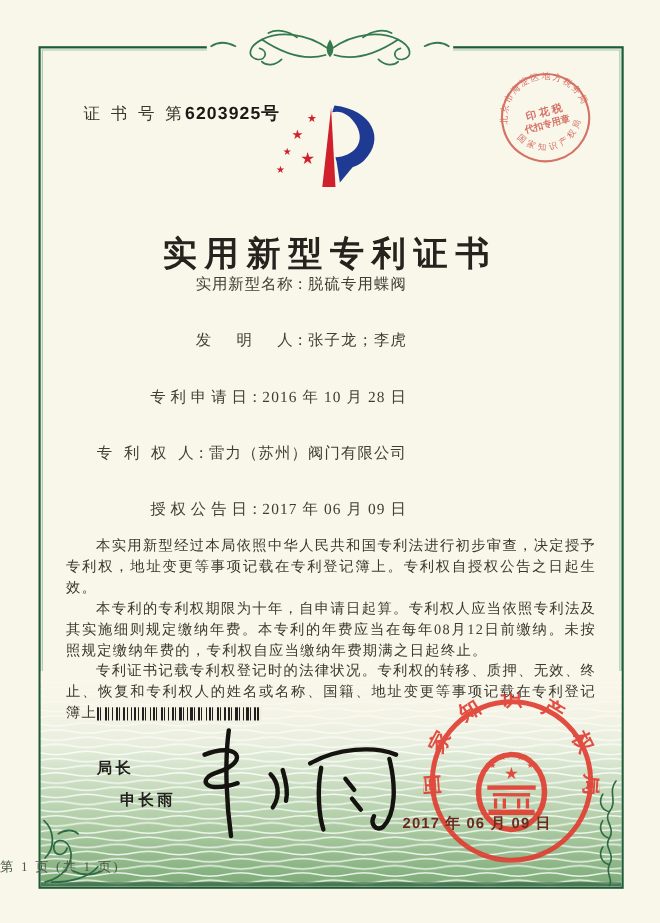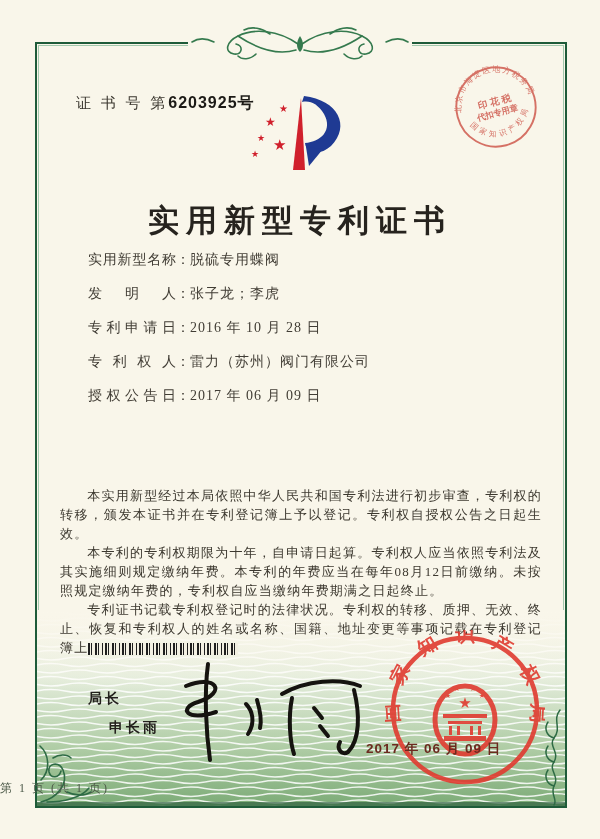--- a/index.html
+++ b/index.html
@@ -14,25 +14,25 @@
   .frame{
     left:35px;top:42px;width:532px;height:766px;box-sizing:border-box;
     border:2px solid #1e5b39;
     box-shadow:inset 0 0 0 1px #f9f6ea, inset 0 0 0 2px #a3c9ad;
   }
   
   .certno{left:76px;top:93px;font-size:15px;letter-spacing:3px;color:#3a362e;}
   .certno b{font-size:16px;letter-spacing:1px;color:#1c1a16;font-family:"Liberation Sans",sans-serif;}
   .logo{left:243px;top:92px;width:120px;height:96px;}
   .logo .star{position:absolute;color:#d0202c;line-height:1;}
-  .title{left:0;top:200px;width:600px;text-align:center;
+  .title{left:0;top:210px;width:600px;text-align:center;
     font-size:31px;font-weight:600;letter-spacing:7px;color:#26231e;}
   
-  .fields{left:88px;top:252px;display:flex;flex-direction:column;gap:19px;
-    font-size:14px;line-height:15px;color:#413d35;}
+  .fields{left:88px;top:252px;display:flex;flex-direction:column;gap:36px;
+    font-size:14px;line-height:15px;color:#413d35;align-items:flex-end;}
   .frow{white-space:nowrap;}
   .flabel{display:inline-block;width:88px;text-align:justify;text-align-last:justify;}
   .fvalue{letter-spacing:1px;}
   
   .paras{left:60px;top:486px;width:482px;font-size:13px;line-height:19px;
     letter-spacing:1.2px;text-align:justify;color:#3c382f;}
   .paras p{margin:0;text-indent:2.1em;}
   
   .guilloche{left:37px;top:610px;width:528px;height:196px;}
   .barcode{left:88px;top:643px;width:150px;height:12px;
@@ -137,21 +137,21 @@
 
 <div class="abs fields">
   <div class="frow"><span class="flabel">实用新型名称</span><span>：</span><span class="fvalue">脱硫专用蝶阀</span></div>
   <div class="frow"><span class="flabel">发明人</span><span>：</span><span class="fvalue">张子龙；李虎</span></div>
   <div class="frow"><span class="flabel">专利申请日</span><span>：</span><span class="fvalue">2016 年 10 月 28 日</span></div>
   <div class="frow"><span class="flabel">专利权人</span><span>：</span><span class="fvalue">雷力（苏州）阀门有限公司</span></div>
   <div class="frow"><span class="flabel">授权公告日</span><span>：</span><span class="fvalue">2017 年 06 月 09 日</span></div>
 </div>
 
 <div class="abs paras">
-  <p>本实用新型经过本局依照中华人民共和国专利法进行初步审查，专利权的转移，颁发本证书并在专利登记簿上予以登记。专利权自授权公告之日起生效。</p>
+  <p>本实用新型经过本局依照中华人民共和国专利法进行初步审查，决定授予专利权，地址变更等事项记载在专利登记簿上。专利权自授权公告之日起生效。</p>
   <p>本专利的专利权期限为十年，自申请日起算。专利权人应当依照专利法及其实施细则规定缴纳年费。本专利的年费应当在每年08月12日前缴纳。未按照规定缴纳年费的，专利权自应当缴纳年费期满之日起终止。</p>
   <p>专利证书记载专利权登记时的法律状况。专利权的转移、质押、无效、终止、恢复和专利权人的姓名或名称、国籍、地址变更等事项记载在专利登记簿上。</p>
 </div>
 
 <div class="abs barcode"></div>
 
 <div class="abs signer t">局长</div>
 <div class="abs signer n">申长雨</div>
 
 <svg class="abs sig" viewBox="0 0 225 118">

